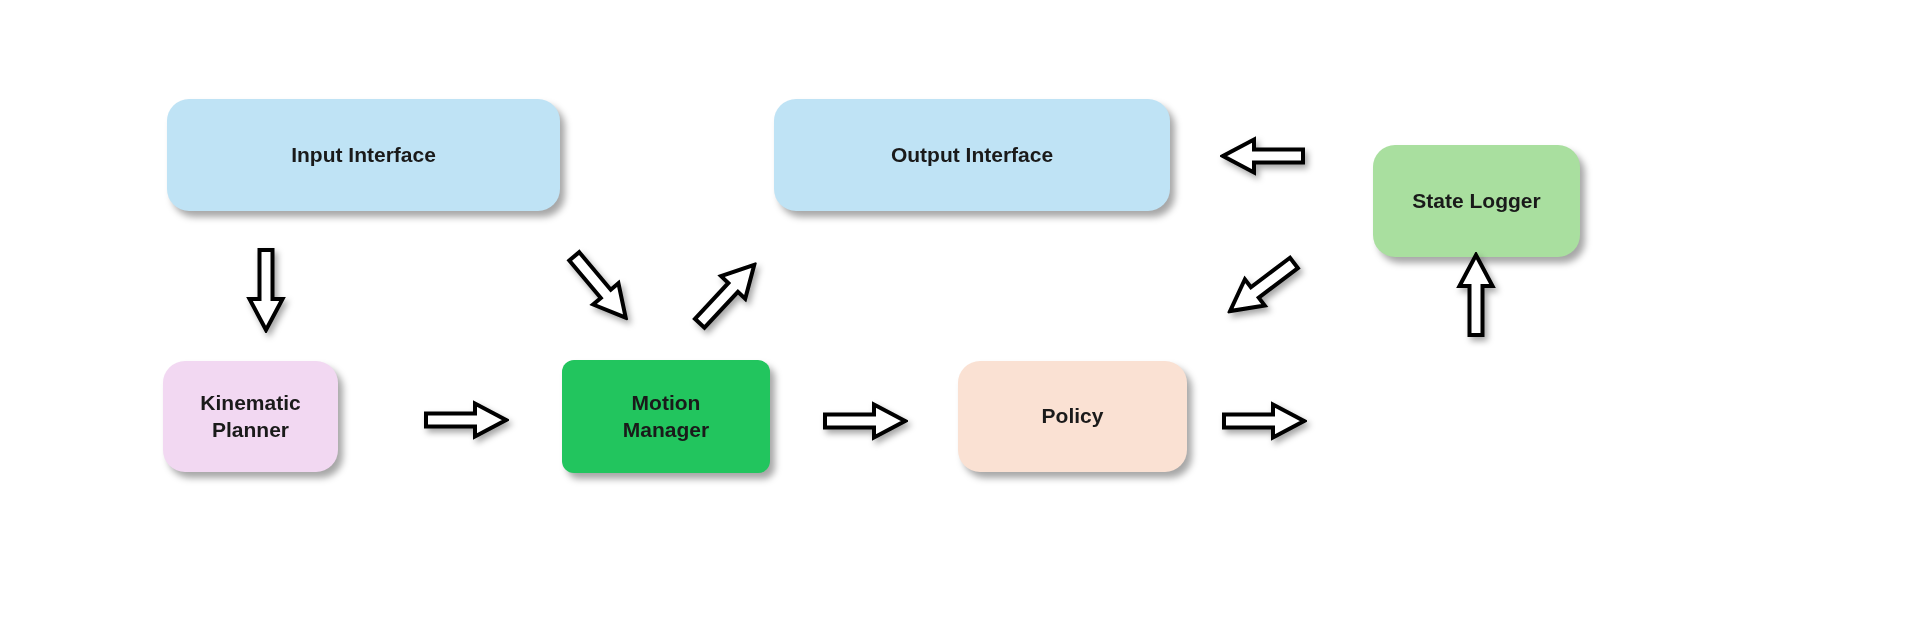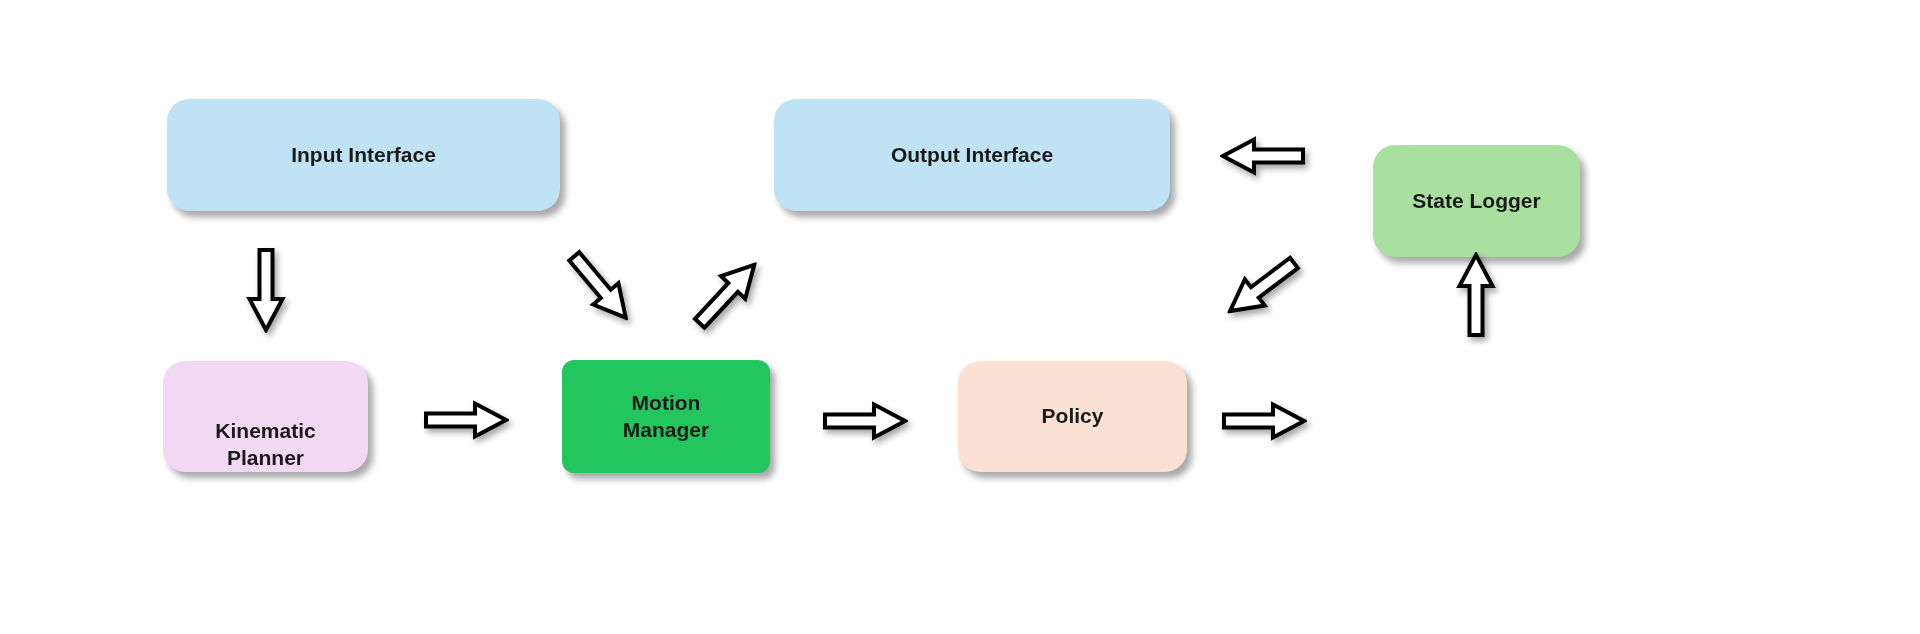--- a/index.html
+++ b/index.html
@@ -29,21 +29,21 @@
   .node .label {
     font-size: 21px;
     font-weight: bold;
     color: #1a1a1a;
     line-height: 1.28;
   }
   
   .n-input     { left: 167px;  top: 99px;  width: 393px; height: 112px; }
   .n-output    { left: 774px;  top: 99px;  width: 396px; height: 112px; }
   .n-statelog  { left: 1373px; top: 98px;  width: 207px; height: 112px; margin-top: 47px; }
-  .n-kinplan   { left: 163px;  top: 361px; width: 205px; height: 111px; align-items: flex-end; }
+  .n-kinplan   { left: 163px;  top: 361px; width: 175px; height: 111px; }
   .n-motman    { left: 562px;  top: 360px; width: 208px; height: 113px; }
   .n-policy    { left: 958px;  top: 361px; width: 229px; height: 111px; }
   .n-robot     { left: 1377px; top: 361px; width: 203px; height: 109px; }
 
   .arrow {
     position: absolute;
     width: 86px;
     height: 40px;
     filter: drop-shadow(3px 4px 3px rgba(0,0,0,0.35));
   }

